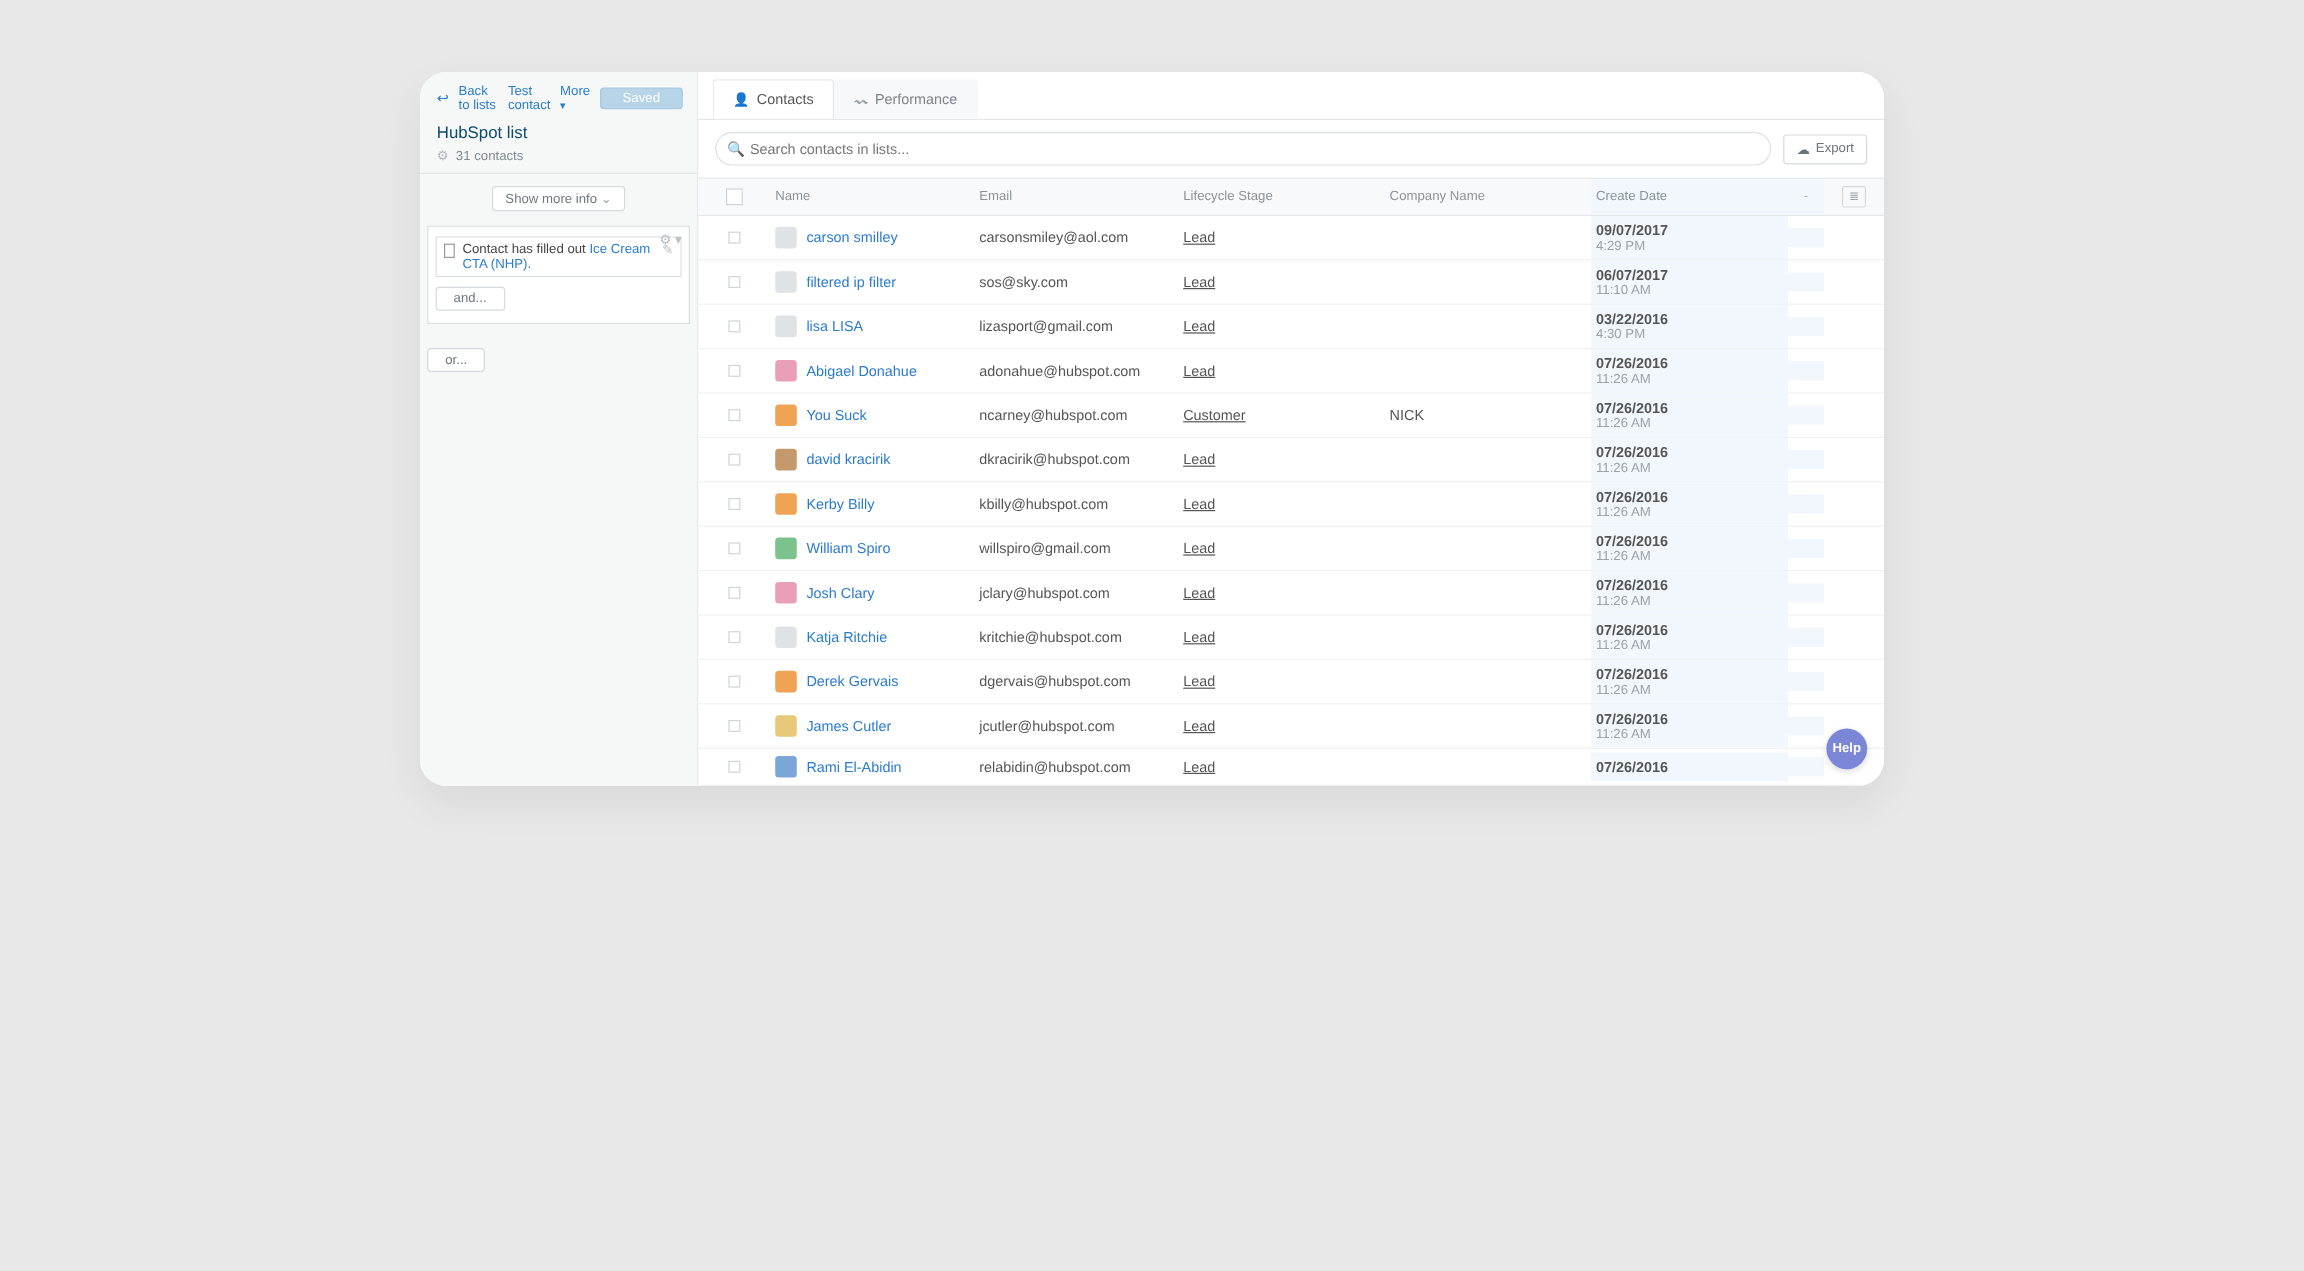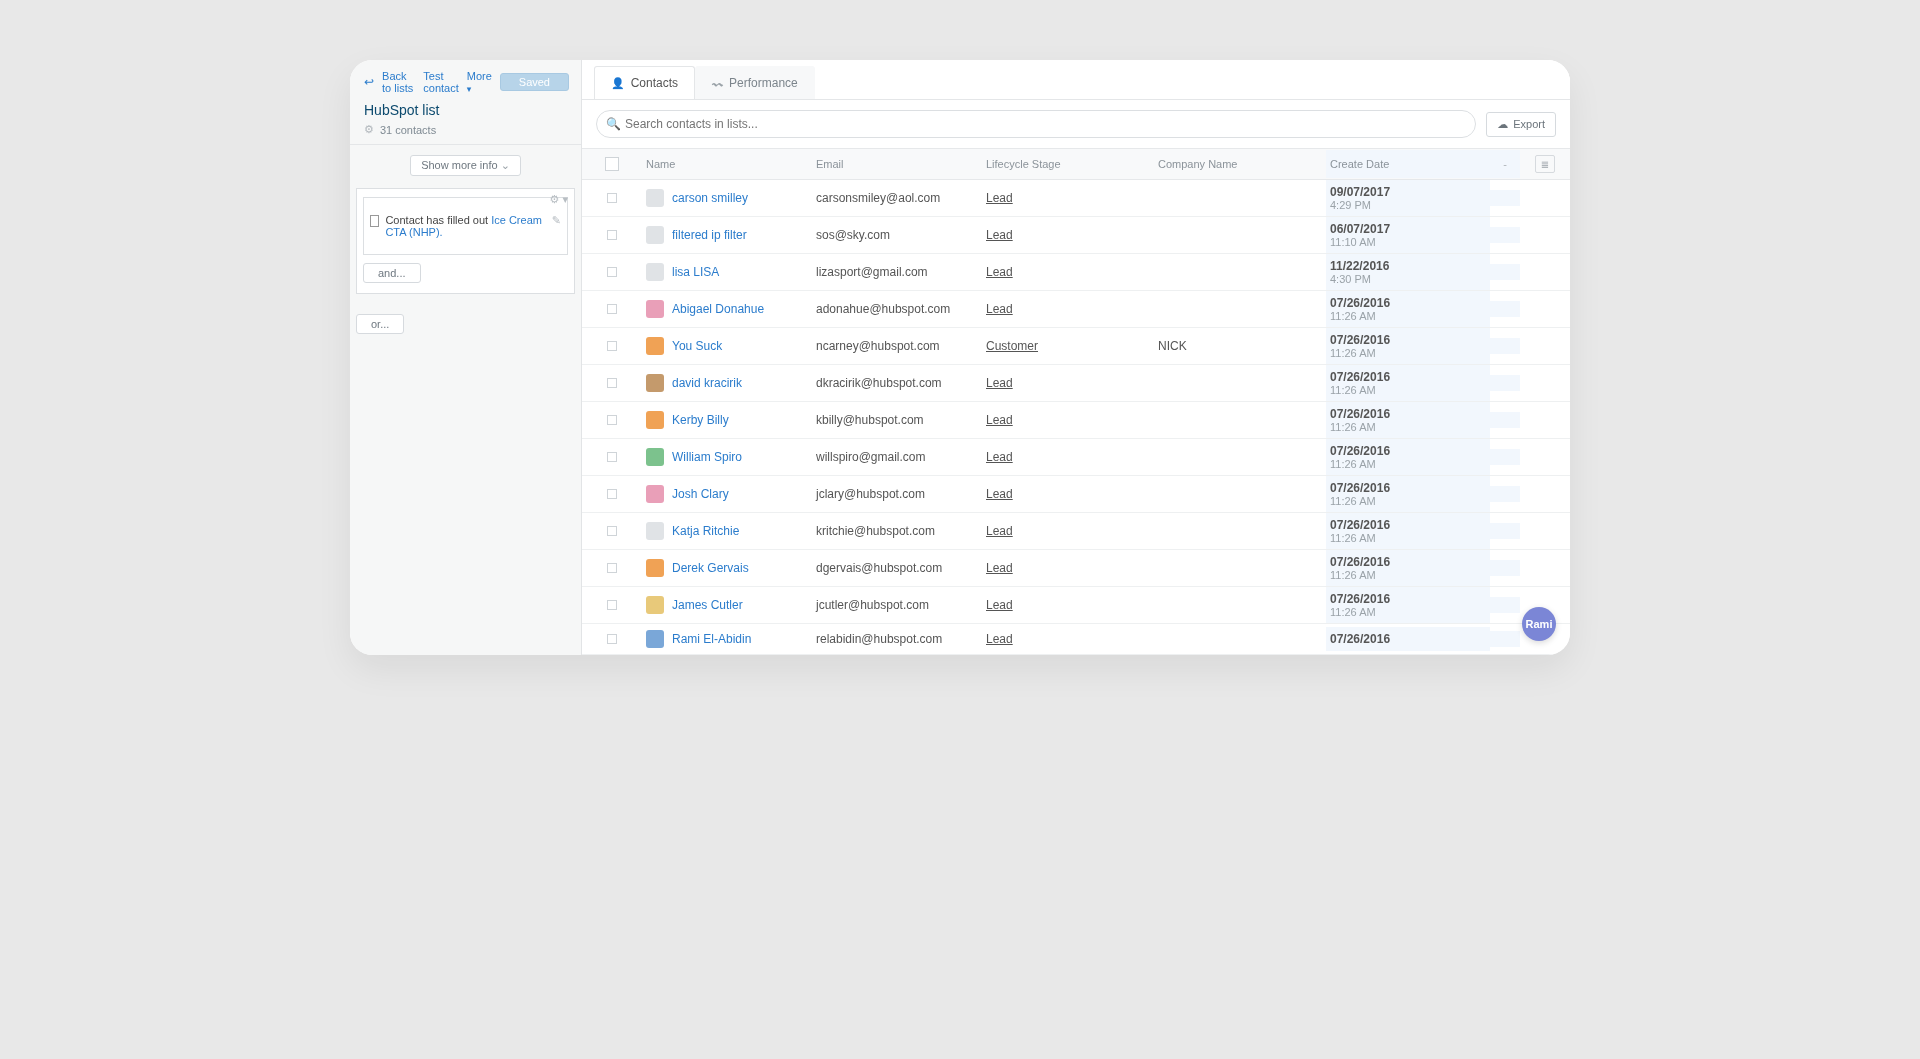--- a/index.html
+++ b/index.html
@@ -69,21 +69,21 @@
     border:1px solid #dcdfe2;
     background:#fff;
     position:relative;
     padding: 8px 6px 10px 6px;
   }
   .criteria-settings { position:absolute; top:4px; right:6px; color:#b8bec3; font-size:11px; }
   .criteria-rule {
     border:1px solid #dcdfe2;
     background:#fff;
     display:flex; align-items:flex-start;
-    padding:16px 6px;
+    padding:4px 6px;
     gap:6px;
     font-size:11px;
     color:#444;
   }
   .criteria-rule .caticon { width:12px; height:12px; border:1px solid #999; display:inline-block; margin-top:1px; }
   .criteria-rule .cta { color:#2b7ccc; }
   .criteria-rule .pencil { margin-left:auto; color:#b5bbc0; }
   .btn-andor {
     margin: 8px 0 0 0;
     background:#fff;
@@ -320,21 +320,21 @@
             <span class="cb"></span>
           </div>
           <div class="col-name">
             <span class="avatar av-gr"></span>
             <span class="name-link">lisa LISA</span>
           </div>
           <div class="col-email">lizasport@gmail.com</div>
           <div class="col-stage">Lead</div>
           <div class="col-company"></div>
           <div class="col-date date-col-zone">
-            <div class="d">11/22/2016</div>
+            <div class="d">03/22/2016</div>
             <div class="t">4:30 PM</div>
           </div>
           <div class="col-dash date-col-zone"></div>
           <div class="col-cfg"></div>
         </div>
         <div class="row">
           <div class="col-check">
             <span class="cb"></span>
           </div>
           <div class="col-name">
@@ -509,15 +509,15 @@
           <div class="col-date date-col-zone">
             <div class="d">07/26/2016</div>
             <div class="t"></div>
           </div>
           <div class="col-dash date-col-zone"></div>
           <div class="col-cfg"></div>
         </div>
       </div>
 
 
-    <div class="help-chip">Rami</div>
+    <div class="help-chip">Help</div>
   </div>
 </div>
 
 </body></html>

